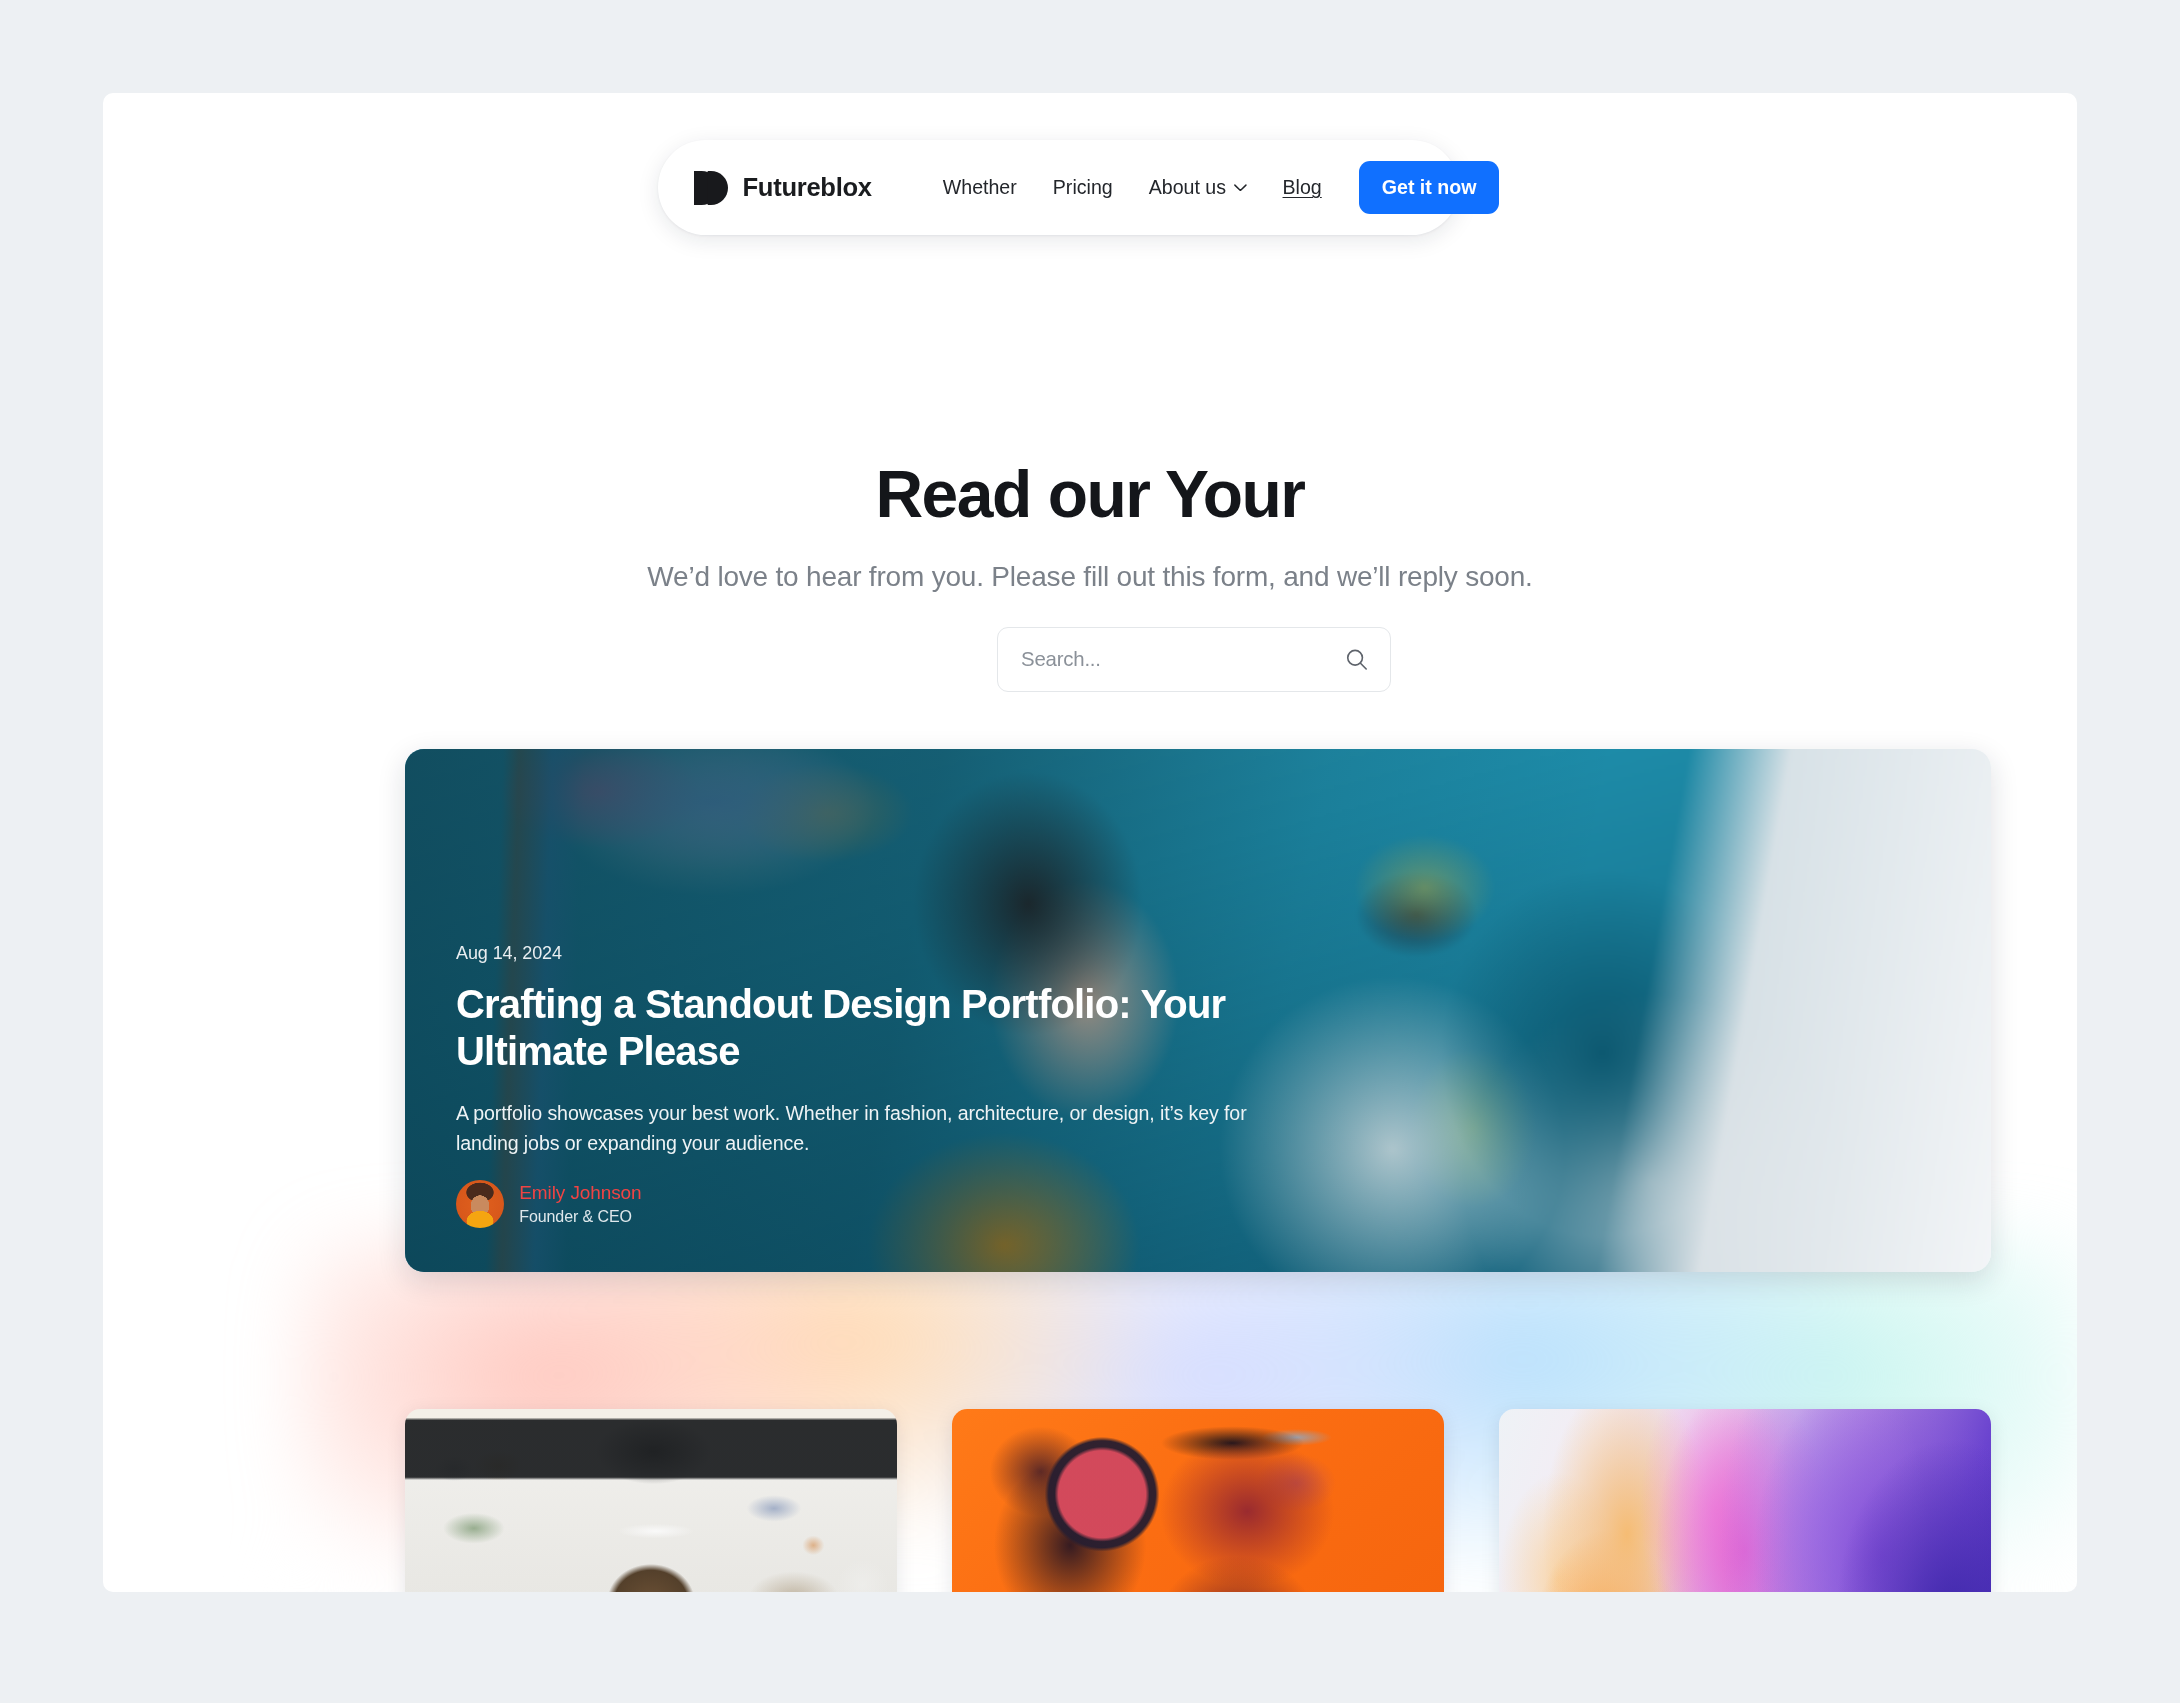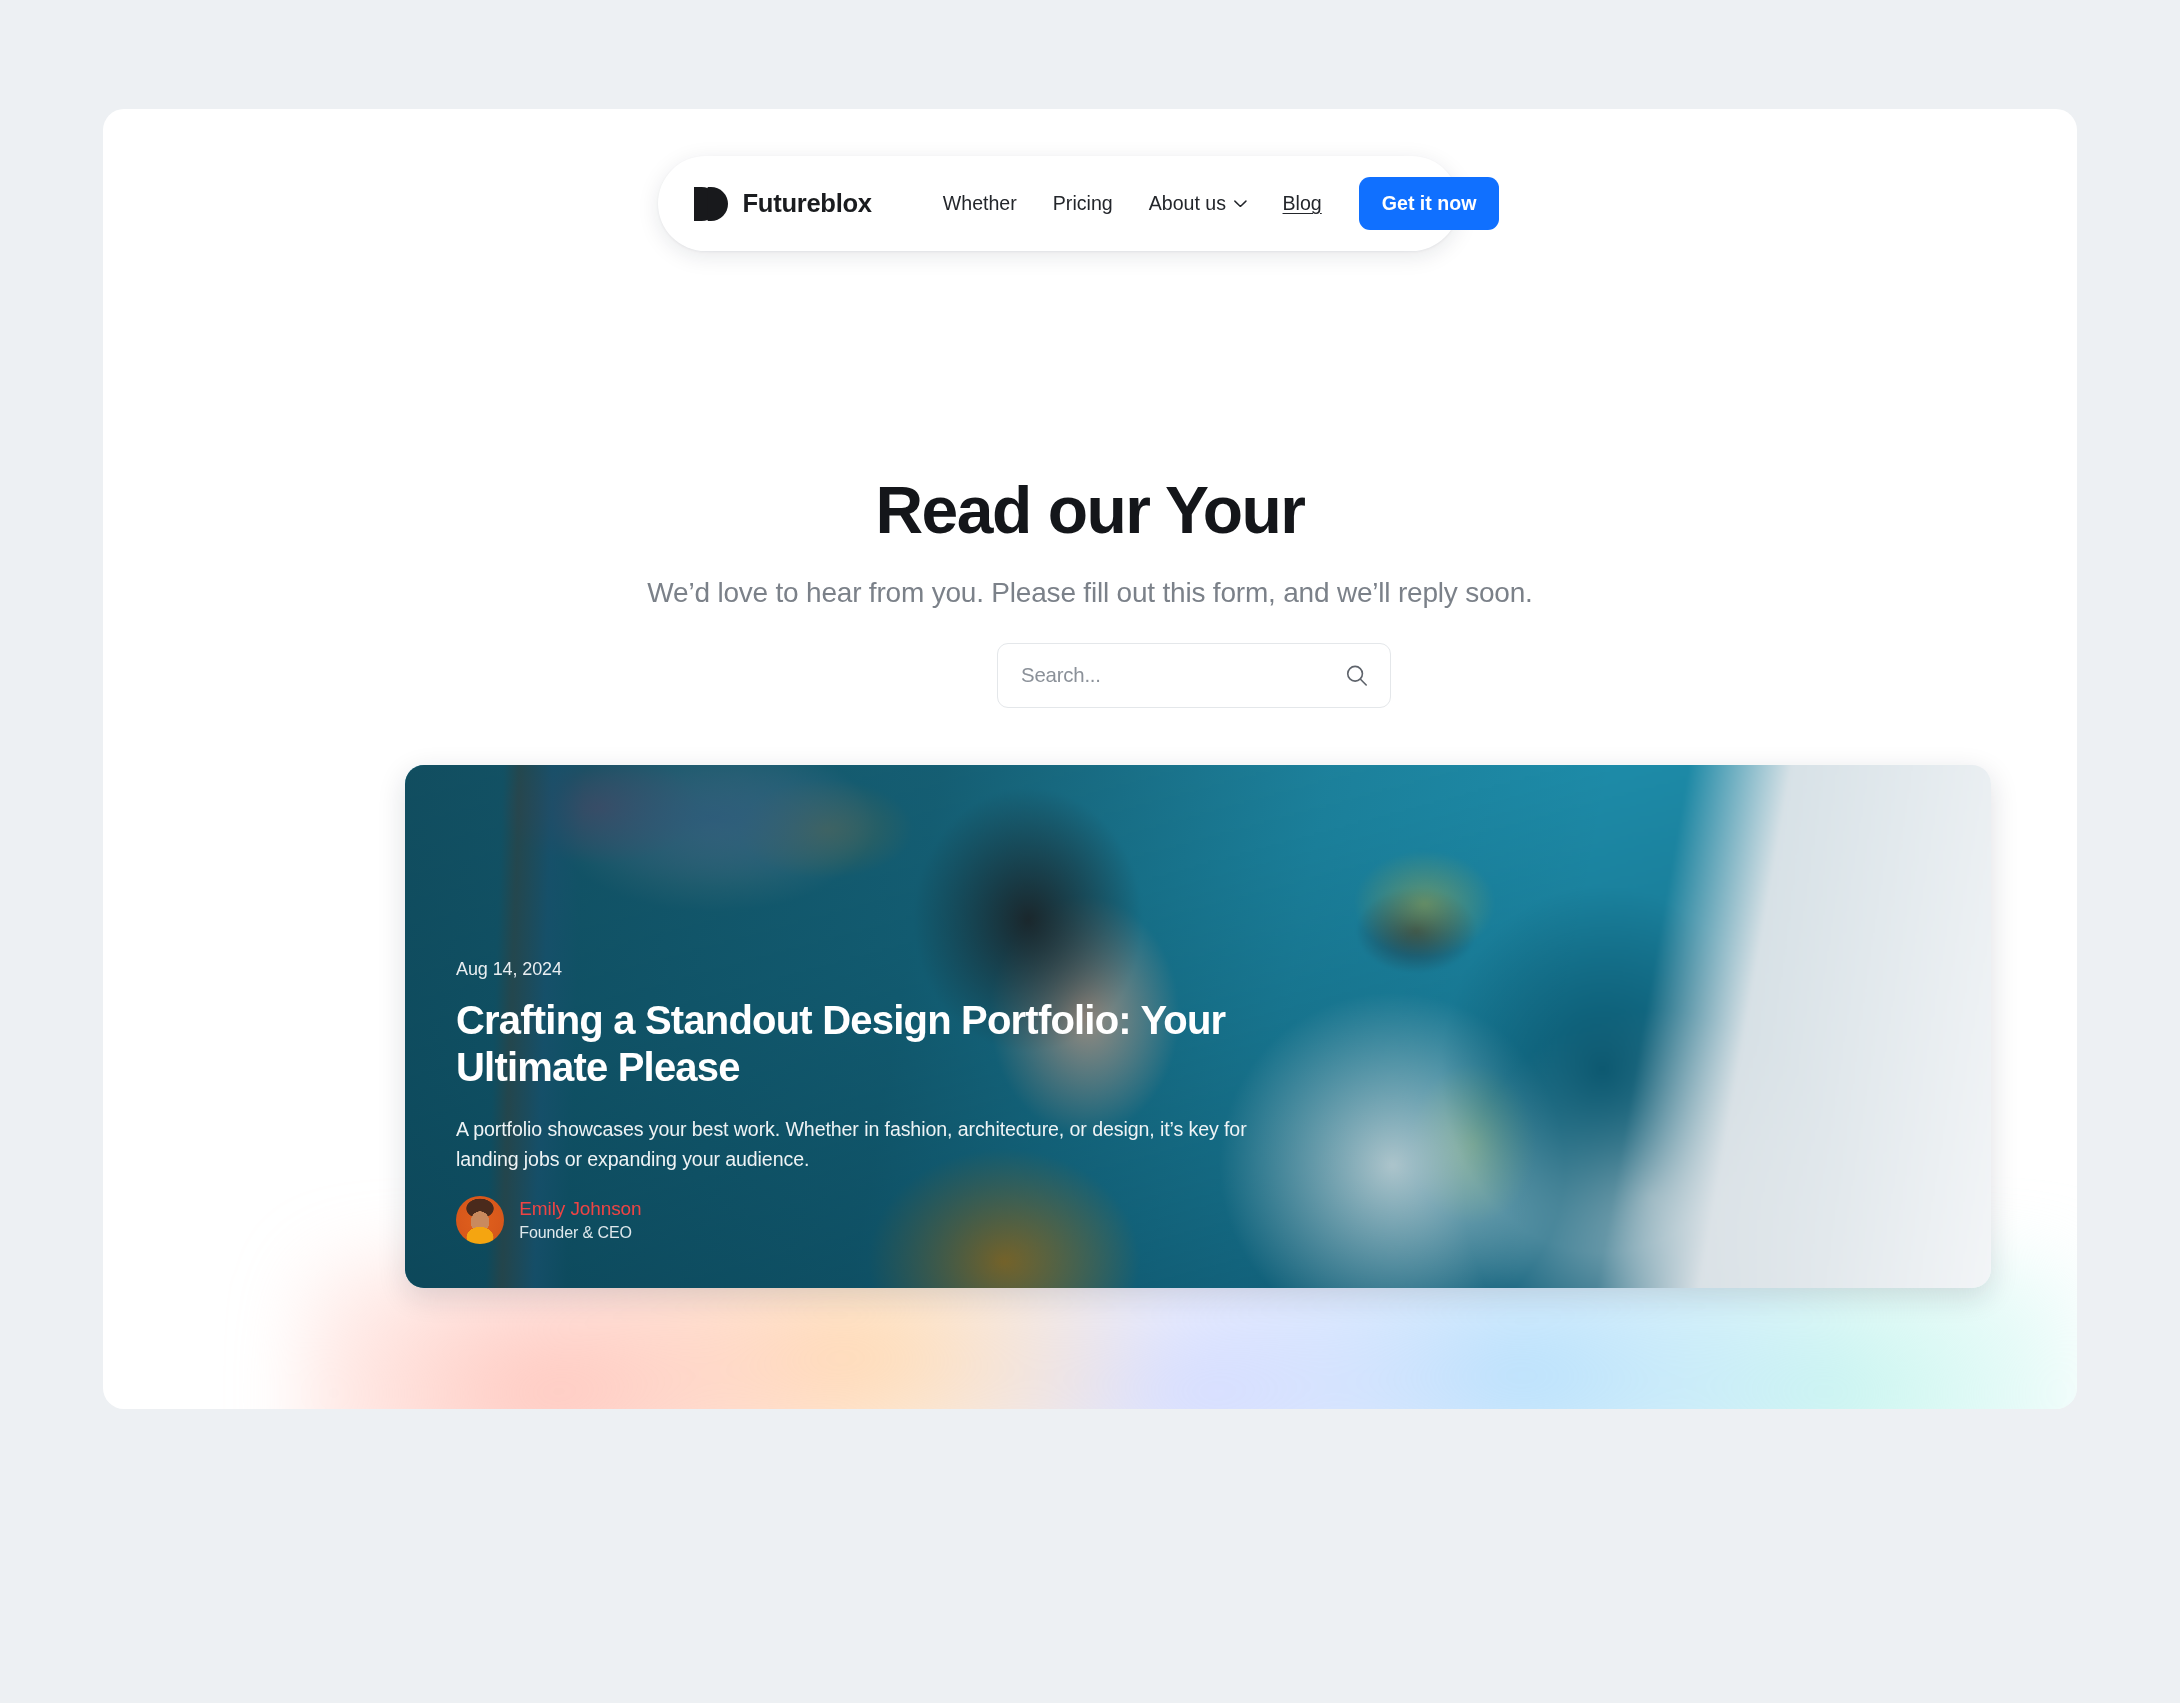--- a/index.html
+++ b/index.html
@@ -14,25 +14,25 @@
   body {
     background: #edf0f3;
     font-family: "Liberation Sans", sans-serif;
     -webkit-font-smoothing: antialiased;
   }
 
   
   .page-panel {
     position: absolute;
     left: 103px;
-    top: 109px;
+    top: 93px;
     width: 1974px;
-    height: 1300px;
+    height: 1499px;
     background: #ffffff;
-    border-radius: 21px;
+    border-radius: 10px;
     overflow: hidden;
   }
 
   
   .navbar {
     position: absolute;
     left: 555px;
     top: 47px;
     width: 801px;
     height: 95px;

